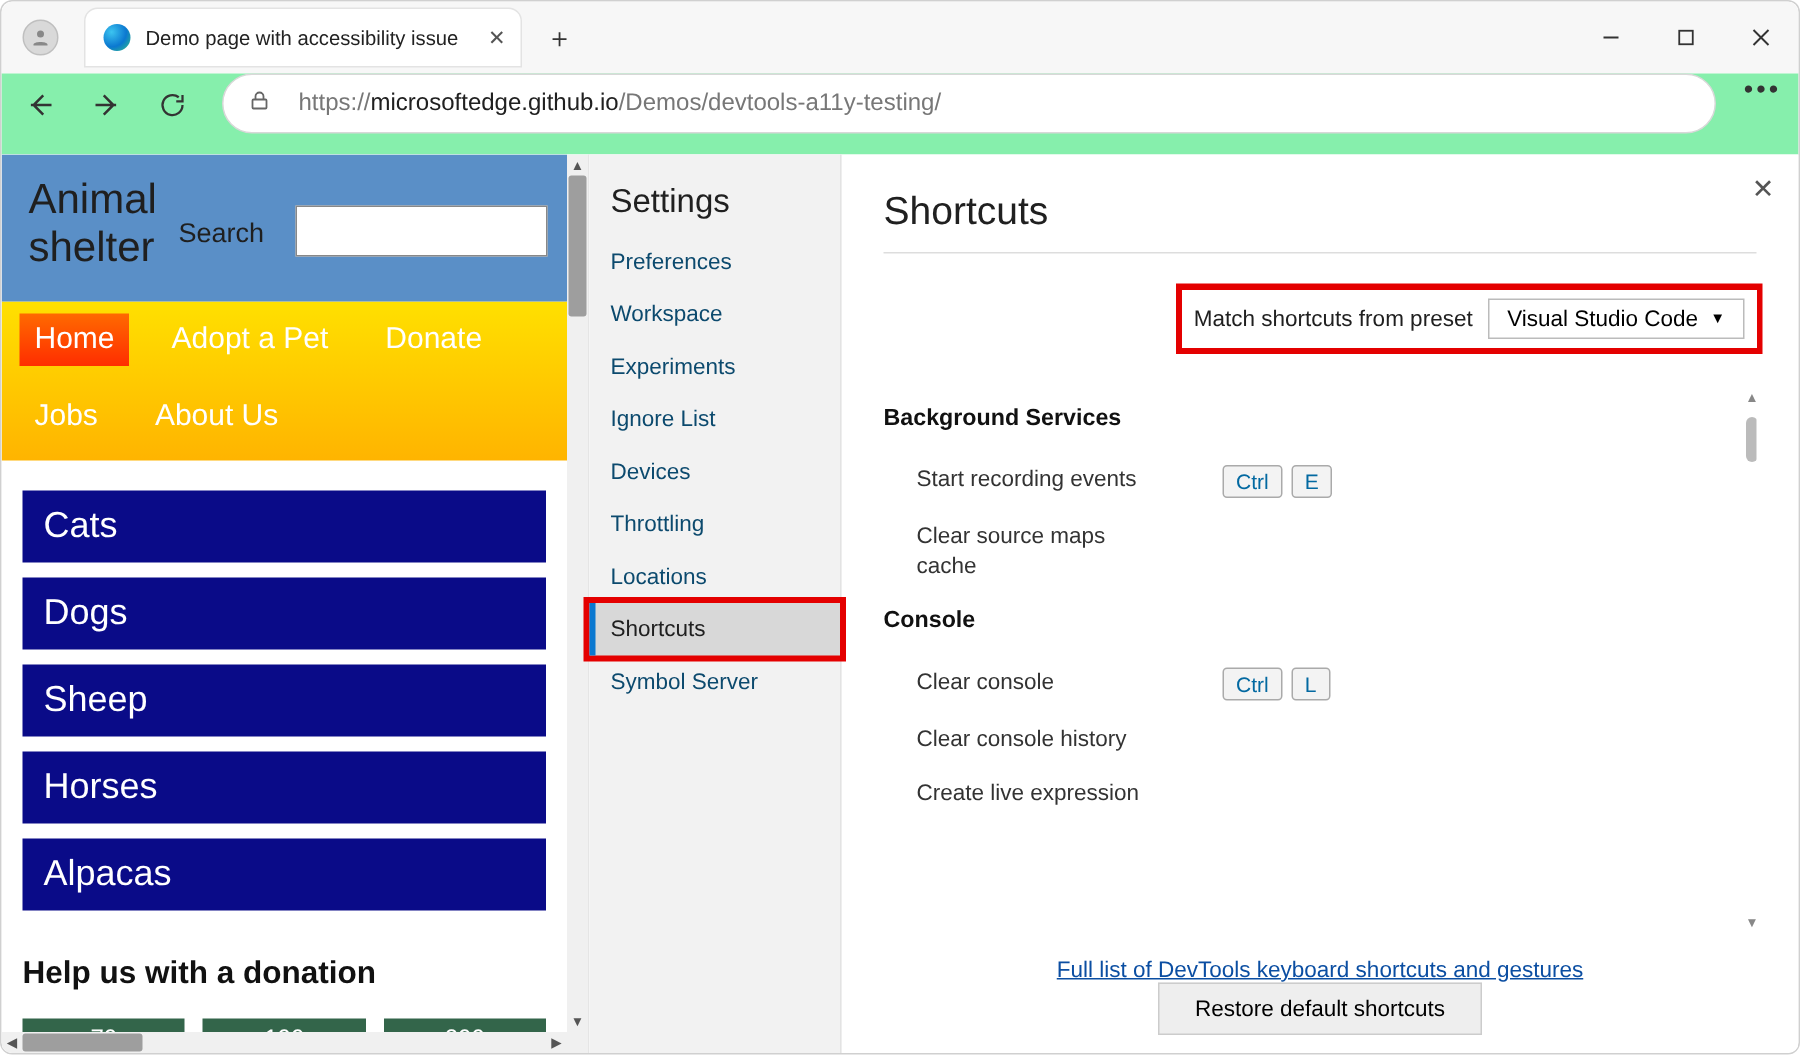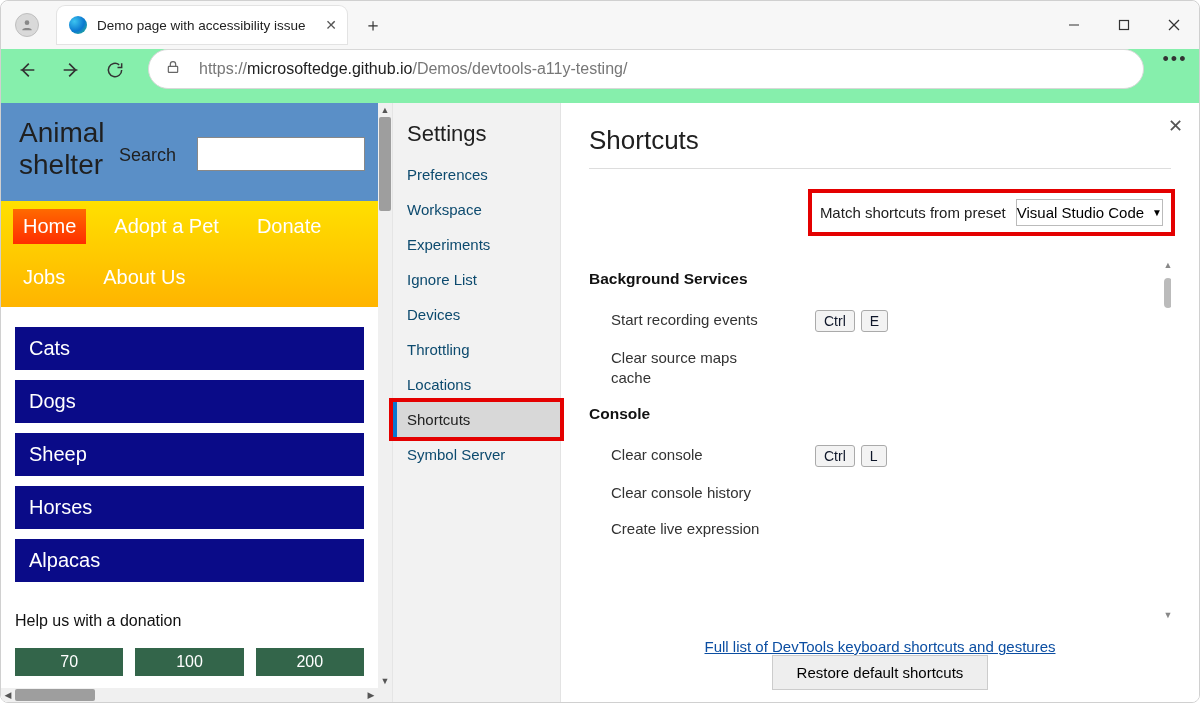--- a/index.html
+++ b/index.html
@@ -34,24 +34,24 @@
     .hero { background:#5a8fc7; padding: 14px 14px 20px 18px; color:#333; position:relative; }
     .hero h1 { font-size:28px; font-weight:400; color:#1f1f1f; line-height:1.15; max-width: 110px; }
     .hero .search-label { position:absolute; left:118px; top:42px; font-size:18px; color:#1f1f1f; }
     .hero .search-box { position:absolute; left:196px; top:34px; width: 168px; height:34px; background:#fff; border:1px solid #888; }
 
     .nav { background: linear-gradient(#ffe000, #ffb400); padding: 8px 12px 12px 12px; display:flex; flex-wrap:wrap; gap: 16px 18px; align-items:center; }
     .nav a { color:#fff; font-size:20px; text-decoration:none; padding: 6px 10px; }
     .nav a.active { background: linear-gradient(#ff6a00, #ff2d00); }
 
     .side-list { padding: 20px 14px 10px 14px; display:flex; flex-direction:column; gap:10px; }
-    .side-item { background:#0a0b88; color:#fff; font-size:20px; padding:10px 14px; }
+    .side-item { background:#0a0b88; color:#fff; font-size:24px; padding:10px 14px; }
 
     .donate-section { padding: 20px 14px 0 14px; }
-    .donate-section h2 { font-size:16px; font-weight:400; color:#111; margin-bottom: 18px; }
+    .donate-section h2 { font-size:21px; font-weight:700; color:#111; margin-bottom: 18px; }
     .donate-row { display:flex; gap: 12px; }
     .donate-btn { flex:1; background:#33654a; color:#fff; text-align:center; padding: 5px 0; font-size:16px; }
     .other-label { margin-top: 14px; color:#555; font-size:15px; }
 
     
     .vscroll { position:absolute; top:0; right:0; bottom:14px; width:14px; background:#f0f0f0; }
     .vscroll .arrow { height:14px; display:flex; align-items:center; justify-content:center; font-size:9px; color:#555; }
     .vscroll .thumb { position:absolute; top:14px; width:12px; left:1px; height:94px; background:#9e9e9e; border-radius:2px; }
     .hscroll { position:absolute; left:0; right:14px; bottom:0; height:14px; background:#f0f0f0; }
     .hscroll .arrow { width:14px; display:flex; align-items:center; justify-content:center; font-size:9px; color:#555; position:absolute; top:0; height:14px;}
@@ -65,29 +65,29 @@
     .settings-item { font-size:15px; color:#0c4a6e; padding: 9px 14px; cursor:pointer; }
     .settings-item.selected { background:#d8d8d8; color:#202020; border-left:4px solid #0b78d0; padding-left:10px; }
     .highlight-box { box-shadow: 0 0 0 4px #e40000; }
 
     .settings-main { flex:1; padding: 22px 28px 12px 28px; display:flex; flex-direction:column; position:relative; }
     .settings-main h1 { font-size:26px; font-weight:400; color:#202020; padding-bottom:12px; border-bottom:1px solid #ddd; }
     .close-settings { position:absolute; top:12px; right:16px; font-size:18px; color:#555; cursor:pointer; }
 
     .preset-row { margin: 24px 0 0 auto; display:flex; align-items:center; gap: 10px; padding: 6px 8px; }
     .preset-row .label { font-size:15px; color:#202020; }
-    .preset-select { border:1px solid #bbb; padding: 4px 0; font-size:15px; display:flex; align-items:center; gap:8px; cursor:pointer; }
+    .preset-select { border:1px solid #bbb; padding: 4px 12px; font-size:15px; display:flex; align-items:center; gap:8px; cursor:pointer; }
     .preset-select .tri { font-size:10px; }
 
     .shortcut-list { margin-top: 28px; flex:1; position:relative; overflow:hidden; }
     .sc-group-title { font-size:15.5px; font-weight:700; color:#111; margin: 10px 0 14px 0; }
     .sc-row { display:flex; align-items:flex-start; padding: 8px 0; gap: 36px; }
     .sc-label { font-size:15px; color:#333; width: 190px; padding-left: 22px; line-height:1.3; }
     .sc-keys { display:flex; gap: 6px; }
-    .key { border:1px solid #aaa; background:#f3f3f3; border-radius:3px; padding: 2px 8px; font-size:14px; color:#0f172a; min-width:22px; text-align:center;}
+    .key { border:1px solid #aaa; background:#f3f3f3; border-radius:3px; padding: 2px 8px; font-size:14px; color:#0369a1; min-width:22px; text-align:center;}
     .sc-scroll { position:absolute; right:-2px; top:0; bottom:0; width:10px; }
     .sc-scroll .arrow { font-size:9px; color:#888; height:14px; display:flex; justify-content:center;}
     .sc-scroll .thumb { width:8px; height:30px; background:#bbb; border-radius:4px; margin: 4px auto 0; }
     .sc-scroll .arrow-bottom { position:absolute; bottom:0; left:0; right:0; }
 
     .settings-footer { display:flex; align-items:center; justify-content:space-between; padding-top: 14px; flex-direction: column; }
     .link { color:#0b4ea2; font-size:15px; text-decoration:underline; cursor:pointer; }
     .restore-btn { background:#eee; border:1px solid #ccc; padding: 8px 24px; font-size:15px; cursor:pointer; }
   </style>
 </head>

